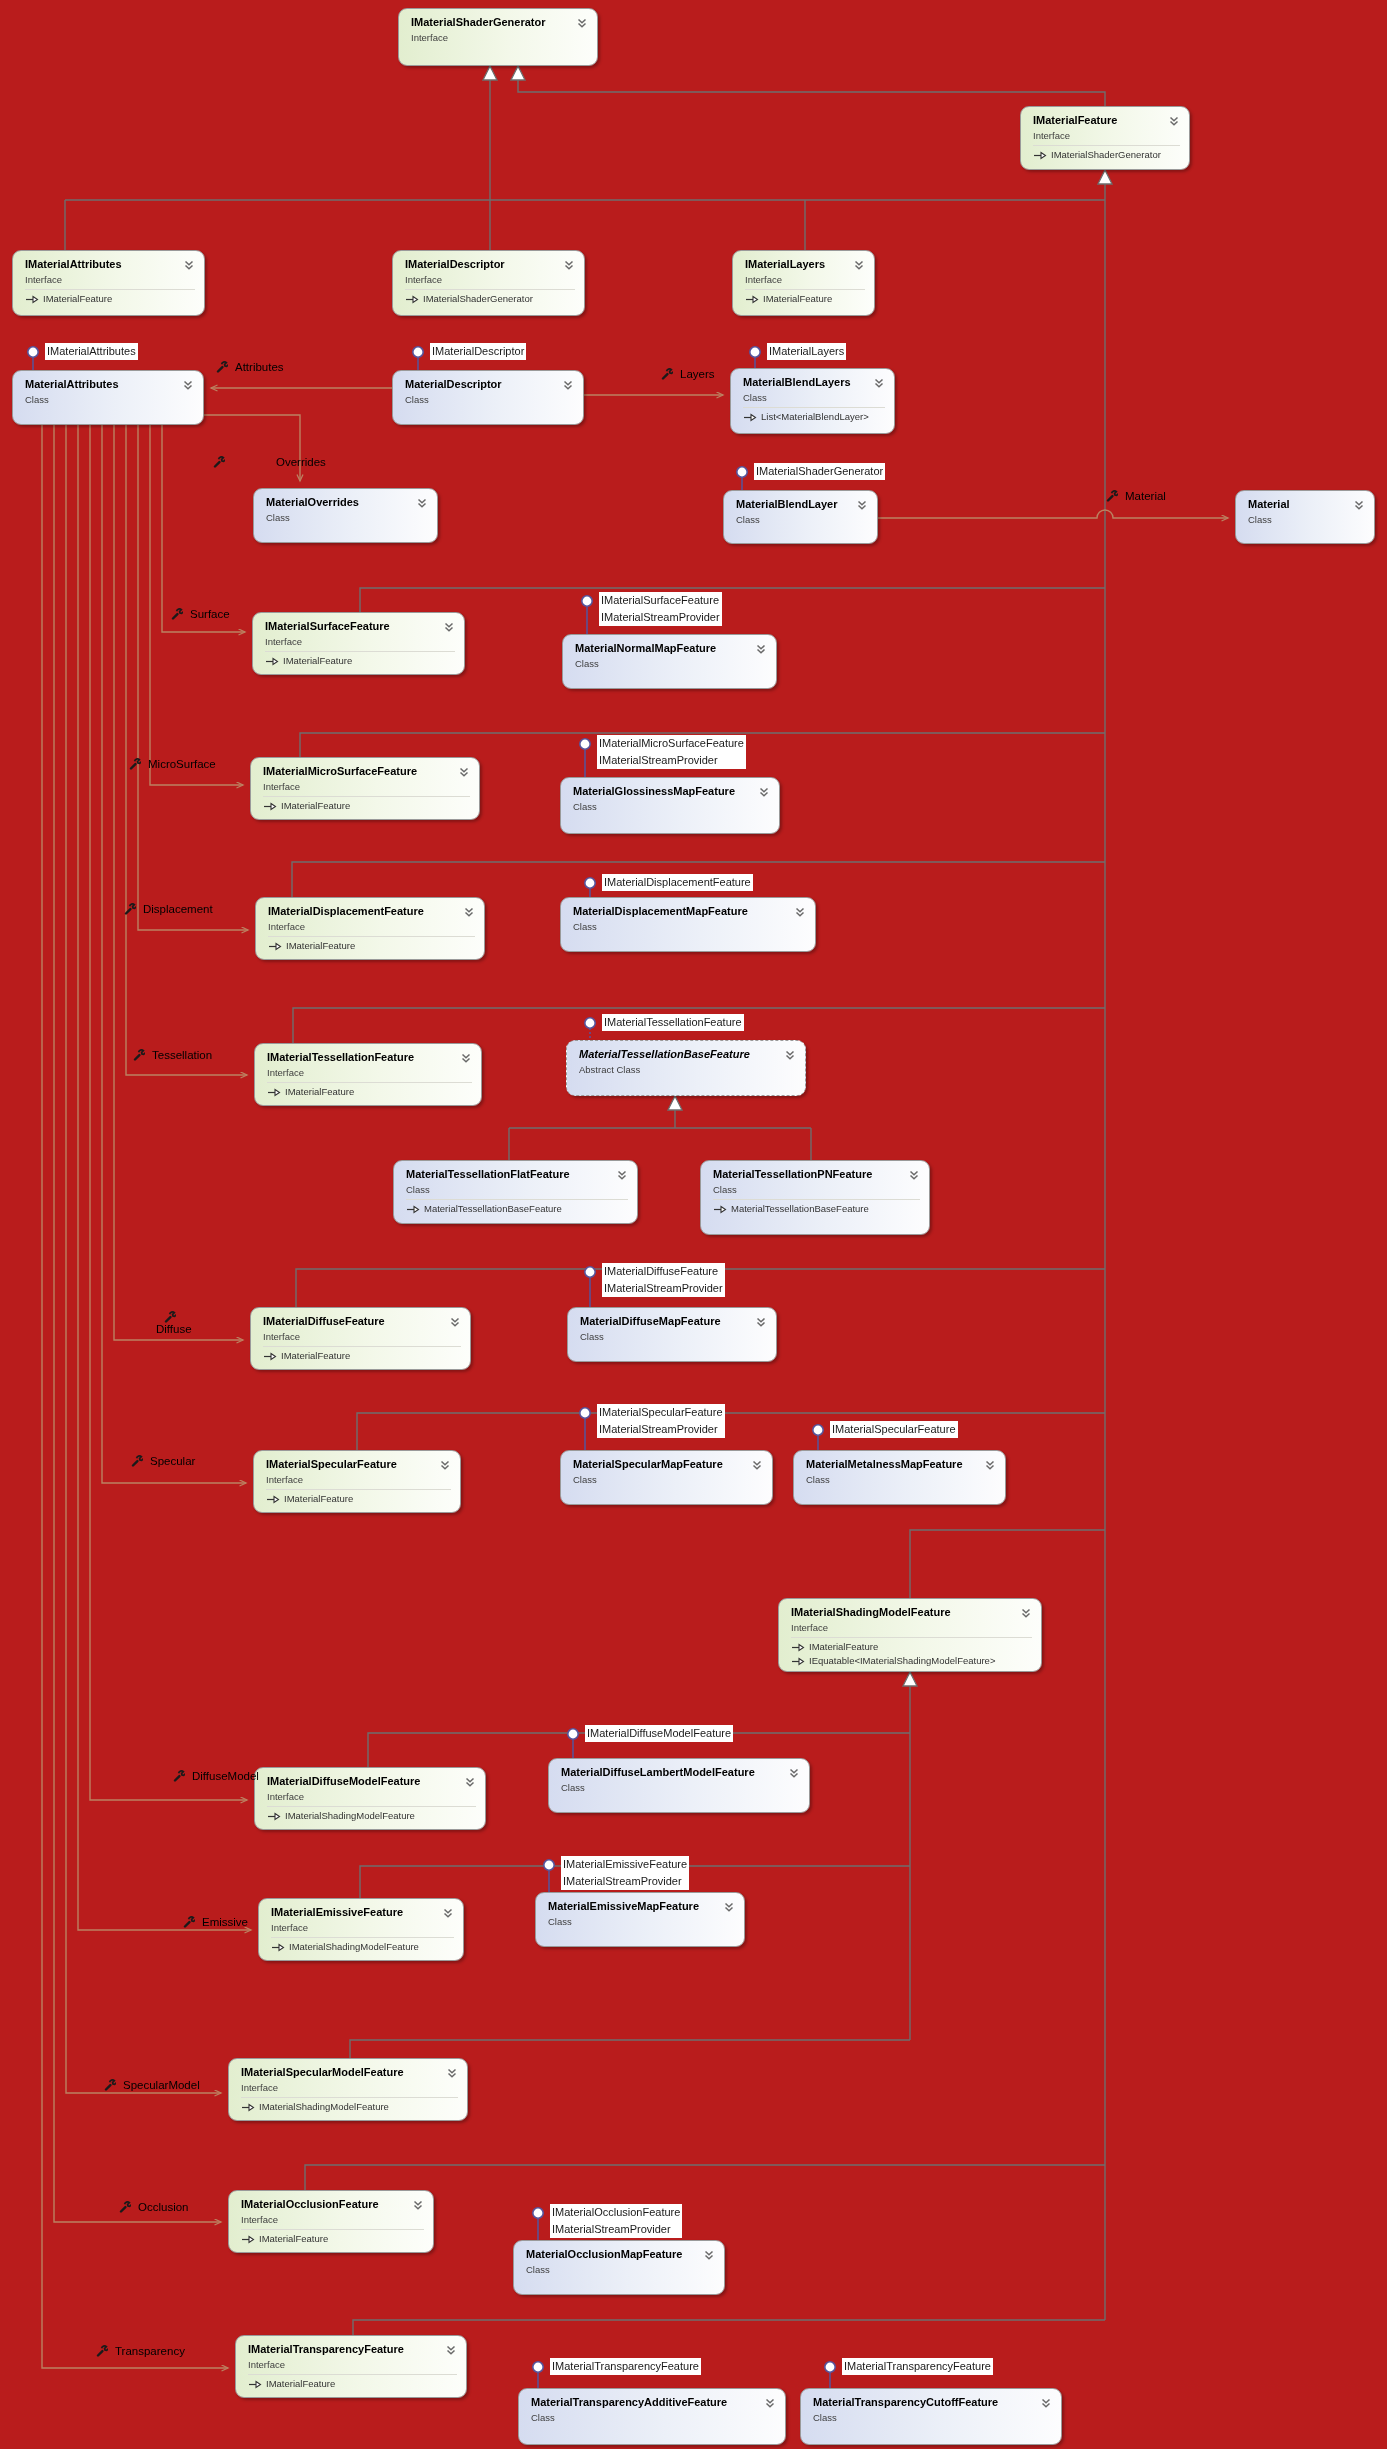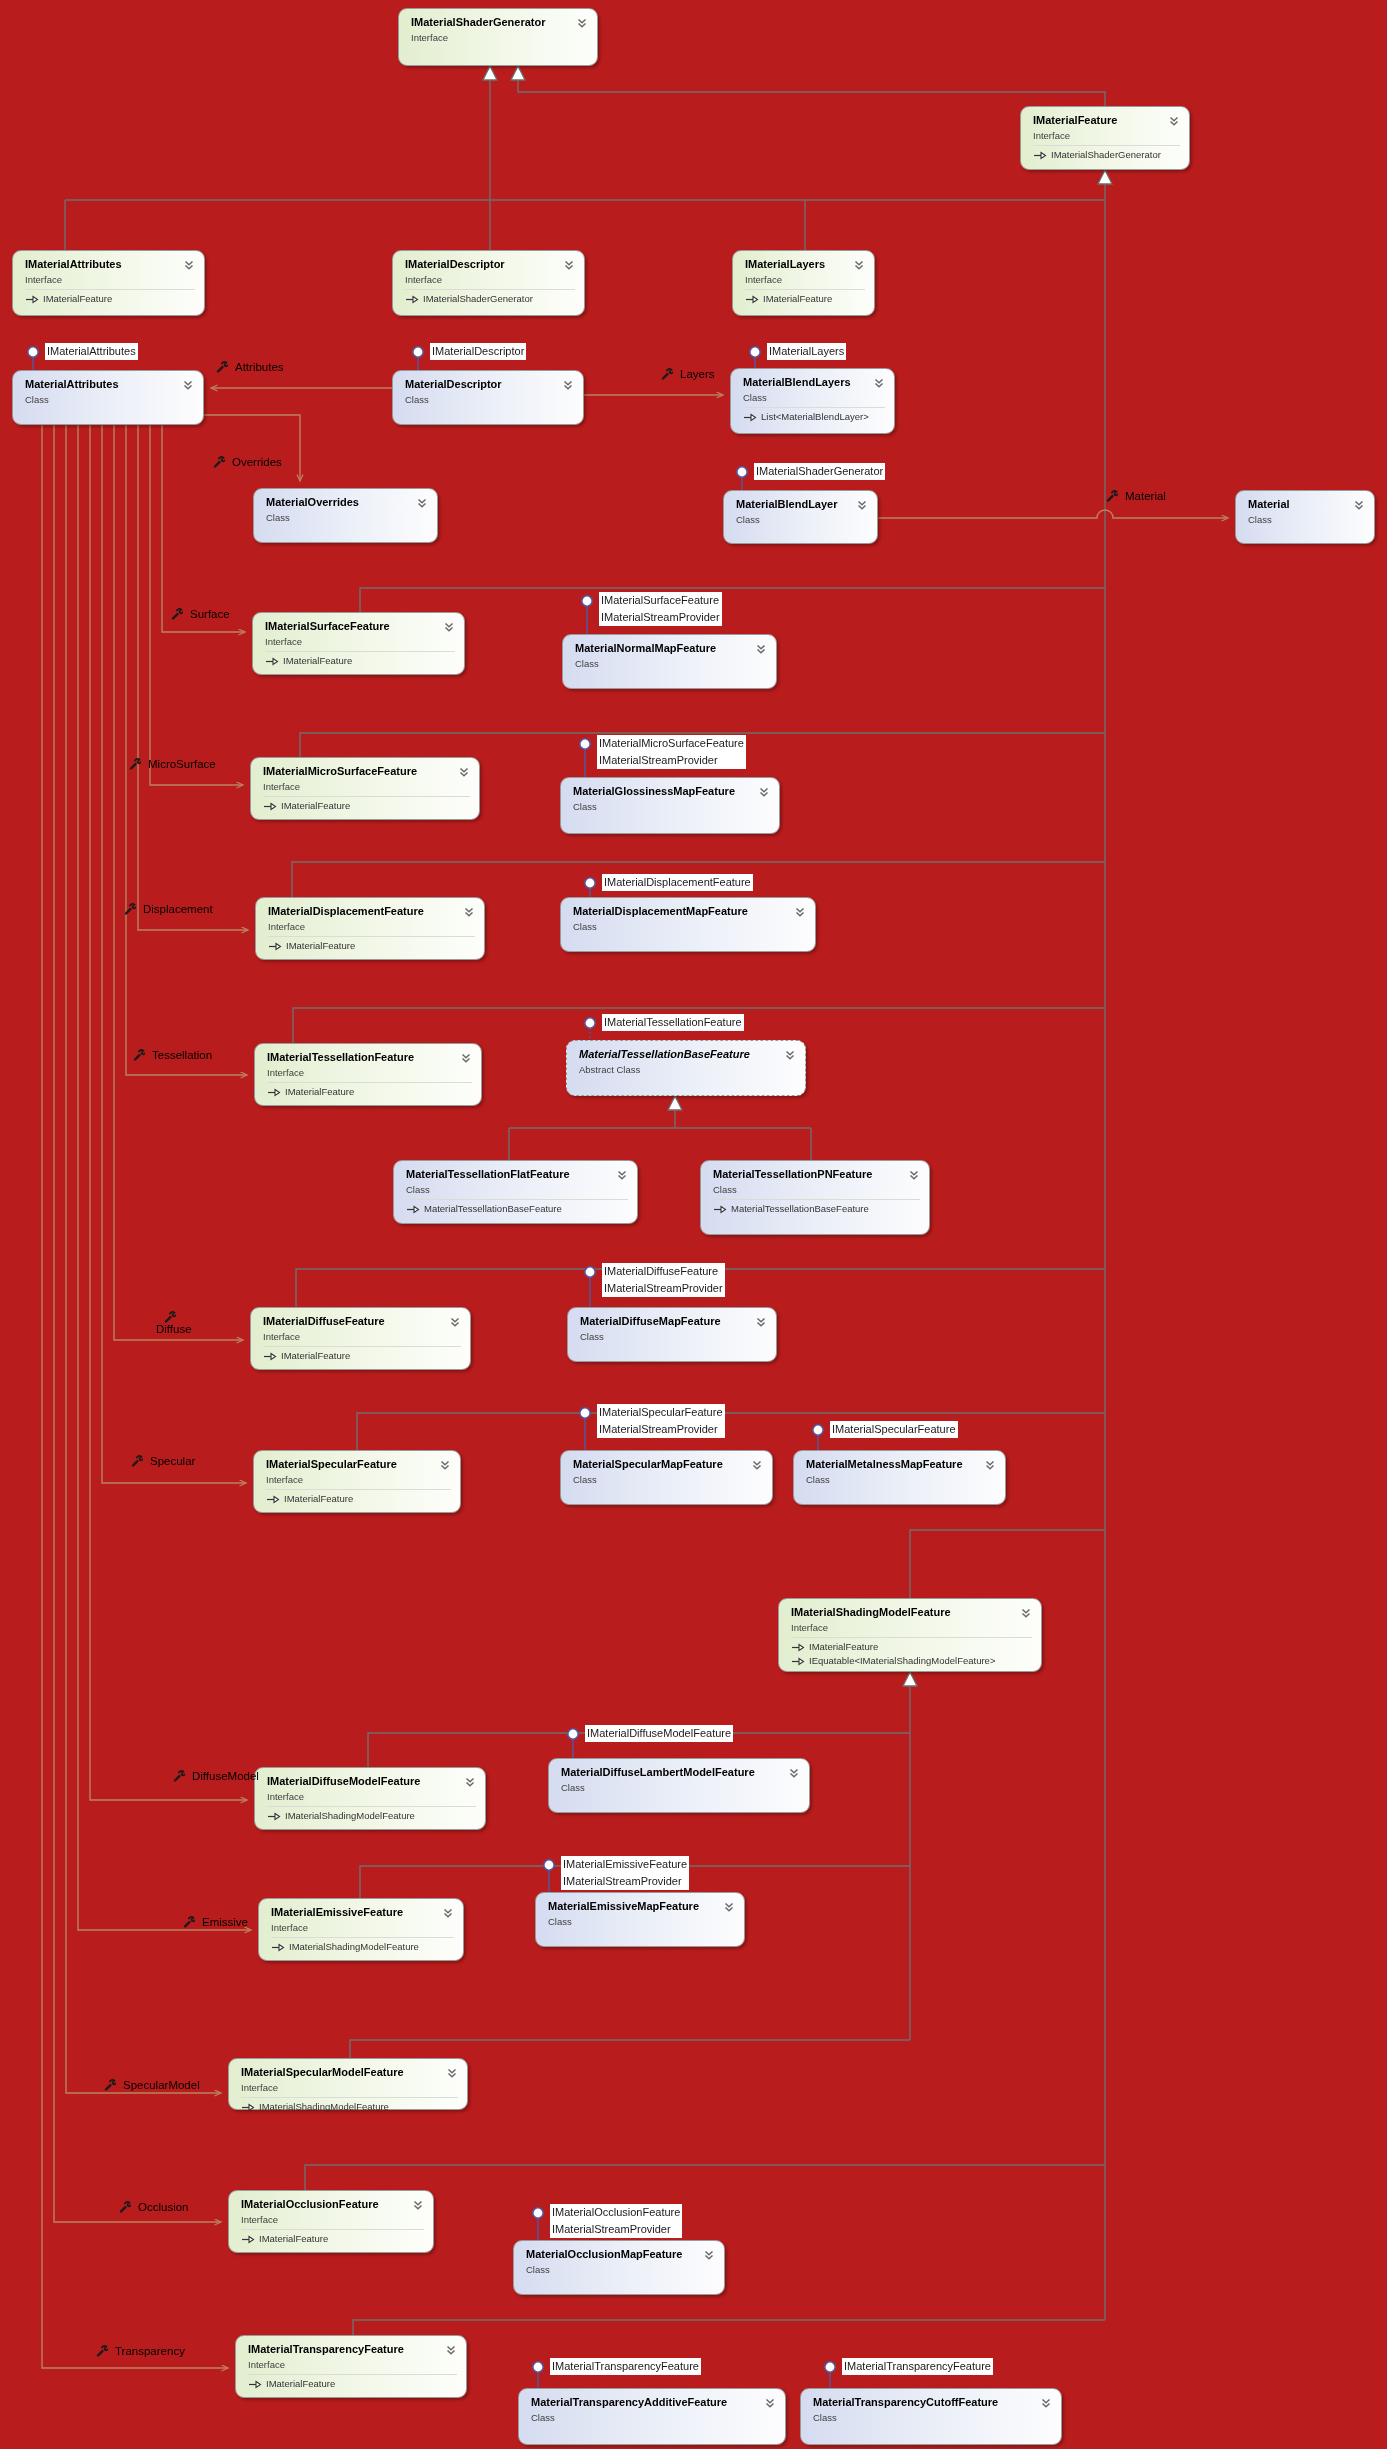--- a/index.html
+++ b/index.html
@@ -580,21 +580,21 @@
     <div class="node cls" style="left: 535px; top: 1892px; width: 210px; height: 55px;">
       <div class="head">
         <span class="title">MaterialEmissiveMapFeature</span>
         <span class="chev"><svg width="12" height="12" viewBox="0 0 12 12">
             <path d="M2.5 2.5 L6 5.8 L9.5 2.5" fill="none" stroke="#6a6a6a" stroke-width="1.5"></path>
             <path d="M2.5 6.5 L6 9.8 L9.5 6.5" fill="none" stroke="#6a6a6a" stroke-width="1.5"></path>
           </svg></span>
       </div>
       <div class="kind">Class</div>
     </div>
-    <div class="node iface" style="left: 228px; top: 2058px; width: 240px; height: 52px;">
+    <div class="node iface" style="left: 228px; top: 2058px; width: 240px; height: 63px;">
       <div class="head">
         <span class="title">IMaterialSpecularModelFeature</span>
         <span class="chev"><svg width="12" height="12" viewBox="0 0 12 12">
             <path d="M2.5 2.5 L6 5.8 L9.5 2.5" fill="none" stroke="#6a6a6a" stroke-width="1.5"></path>
             <path d="M2.5 6.5 L6 9.8 L9.5 6.5" fill="none" stroke="#6a6a6a" stroke-width="1.5"></path>
           </svg></span>
       </div>
       <div class="kind">Interface</div>
       <div class="impls">
         <div class="impl">
@@ -735,21 +735,21 @@
       </svg>
       <span>Attributes</span>
     </div>
     <div class="assoc" style="left: 661px; top: 368px;">
       <svg width="12" height="12" viewBox="0 0 12 12">
         <path d="M2 10.5 L6.4 6.1" stroke="#1a1a1a" stroke-width="2.4" stroke-linecap="round" fill="none"></path>
         <path d="M5.6 3.2 A3 3 0 0 1 10.4 1.6 L8.6 3.4 L9 5 L10.6 5.4 L12.2 3.8" fill="none" stroke="#1a1a1a" stroke-width="1.7"></path>
       </svg>
       <span>Layers</span>
     </div>
-    <div class="assoc" style="left: 213px; top: 456px;">
+    <div class="assoc" style="left: 213px; top: 456px; gap: 44px;">
       <svg width="12" height="12" viewBox="0 0 12 12">
         <path d="M2 10.5 L6.4 6.1" stroke="#1a1a1a" stroke-width="2.4" stroke-linecap="round" fill="none"></path>
         <path d="M5.6 3.2 A3 3 0 0 1 10.4 1.6 L8.6 3.4 L9 5 L10.6 5.4 L12.2 3.8" fill="none" stroke="#1a1a1a" stroke-width="1.7"></path>
       </svg>
       <span>Overrides</span>
     </div>
     <div class="assoc" style="left: 1106px; top: 490px;">
       <svg width="12" height="12" viewBox="0 0 12 12">
         <path d="M2 10.5 L6.4 6.1" stroke="#1a1a1a" stroke-width="2.4" stroke-linecap="round" fill="none"></path>
         <path d="M5.6 3.2 A3 3 0 0 1 10.4 1.6 L8.6 3.4 L9 5 L10.6 5.4 L12.2 3.8" fill="none" stroke="#1a1a1a" stroke-width="1.7"></path>

